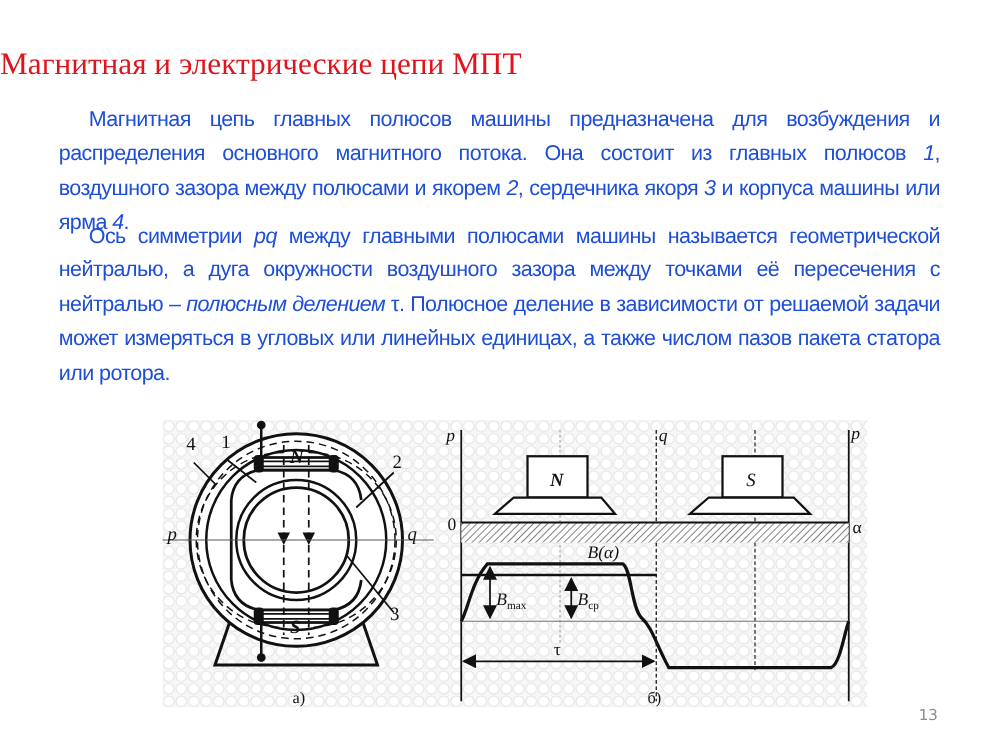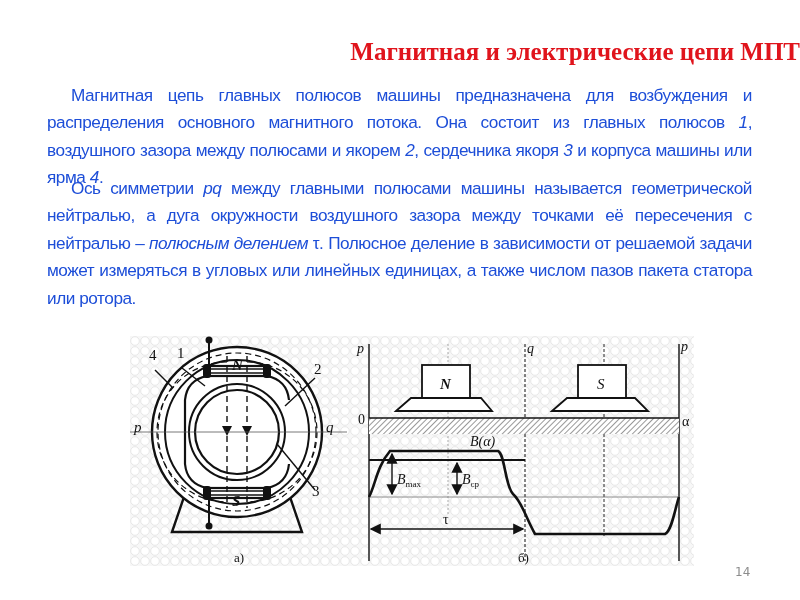--- a/index.html
+++ b/index.html
@@ -1,22 +1,22 @@
 <!DOCTYPE html>
 <html><head>
 <meta charset="utf-8">
 <style>
   html, body { margin: 0; padding: 0; }
   body {
     width: 800px; height: 600px; background: #ffffff; position: relative; overflow: hidden;
     font-family: "Liberation Serif", "DejaVu Serif", serif;
   }
   .title {
-    position: absolute; left: 0; top: 37px; width: 800px; text-align: right;
-    color: #e0141c; font-size: 25px; line-height: 30px; font-weight: bold;
+    position: absolute; left: 0; top: 37px; width: 800px; text-align: left;
+    color: #e0141c; font-size: 25px; line-height: 30px;
   }
   .para {
     position: absolute; left: 47px; width: 705px; color: #1d4ed8;
     font-family: "Liberation Sans Narrow", "Liberation Sans", sans-serif;
     font-size: 17.2px; line-height: 27.4px; text-align: justify;
     letter-spacing: -0.45px; word-spacing: 0px;
     font-stretch: condensed;
     transform-origin: left top;
   }
   .para .first-line { display: inline-block; width: 24px; }
@@ -155,13 +155,13 @@
     <text x="228" y="88" font-size="14" fill="#111">0</text>
     <text x="552" y="90" font-size="14" fill="#111">α</text>
     <text x="340" y="110" font-size="14" font-style="italic" fill="#111">B(α)</text>
     <text x="267" y="148" font-size="14" font-style="italic" fill="#111"><tspan>B</tspan><tspan font-size="9" font-style="normal" dy="3">max</tspan></text>
     <text x="332" y="148" font-size="14" font-style="italic" fill="#111"><tspan>B</tspan><tspan font-size="9" font-style="normal" dy="3">ср</tspan></text>
     <text x="313" y="188" font-size="14" fill="#111">τ</text>
     <text x="388" y="226" font-size="13" fill="#111">б)</text>
   </svg>
 </div>
 
-<div class="slide-number">14</div>
+<div class="slide-number">13</div>
 
 </body></html>

